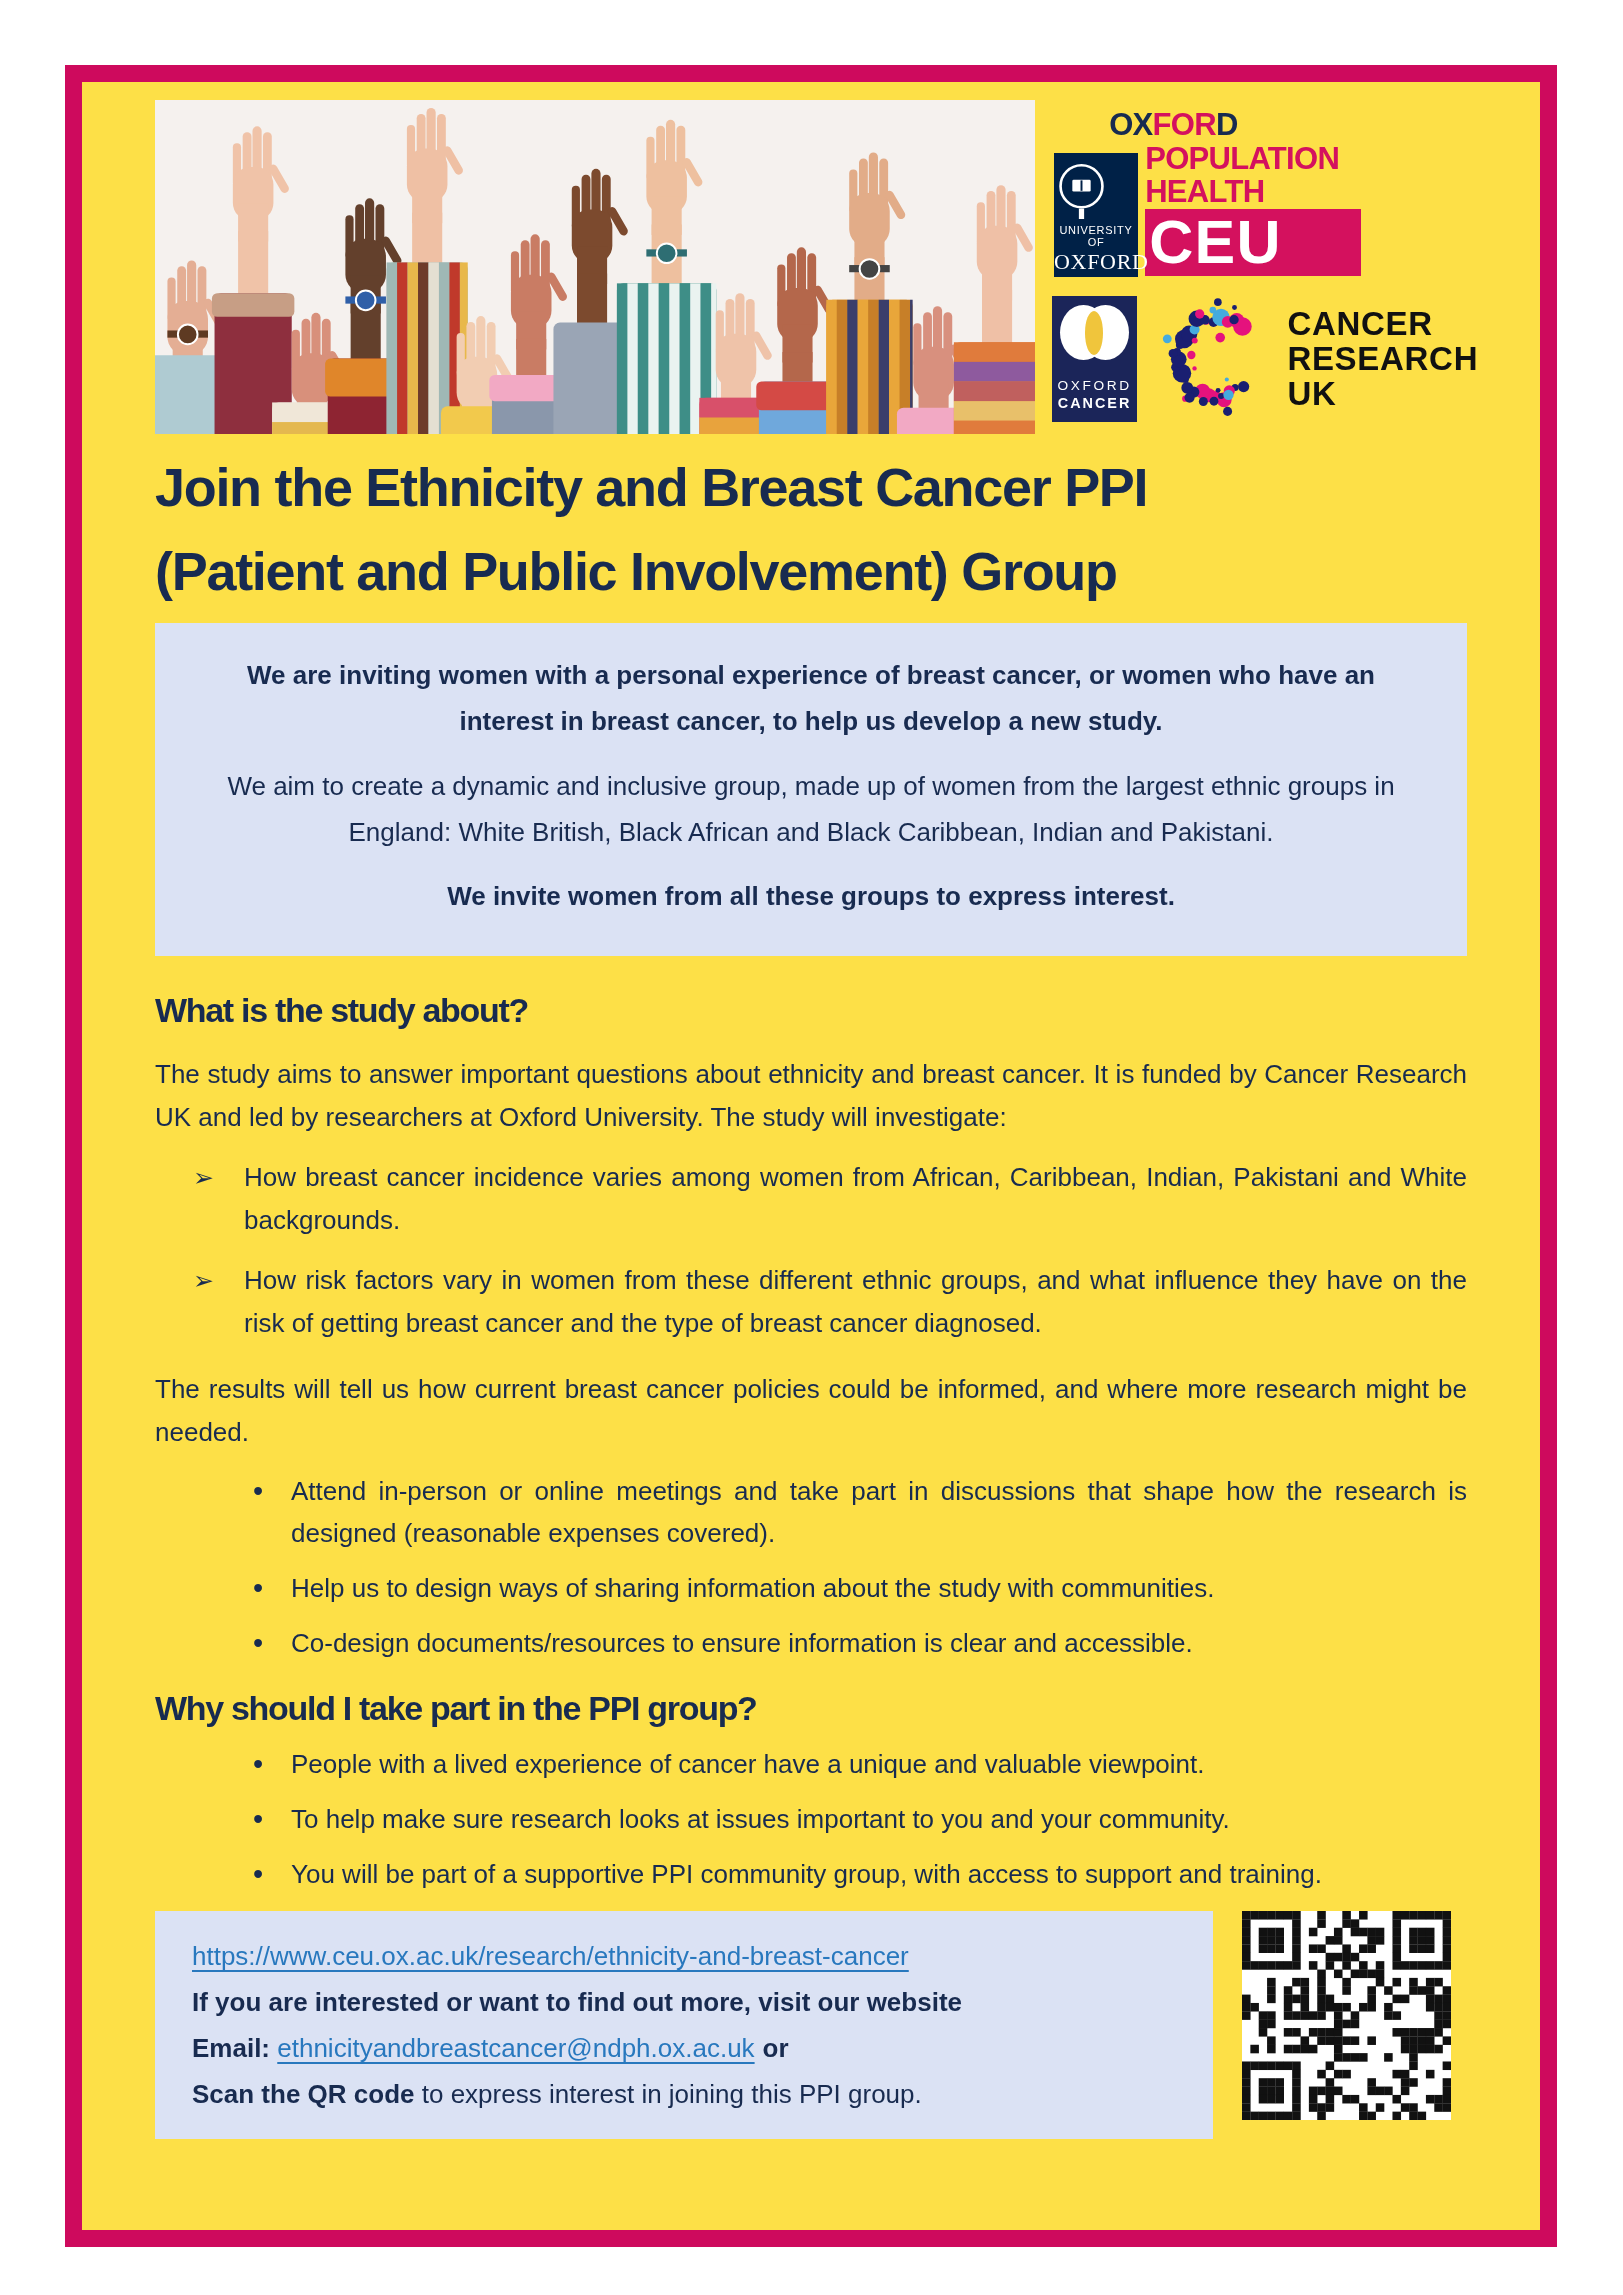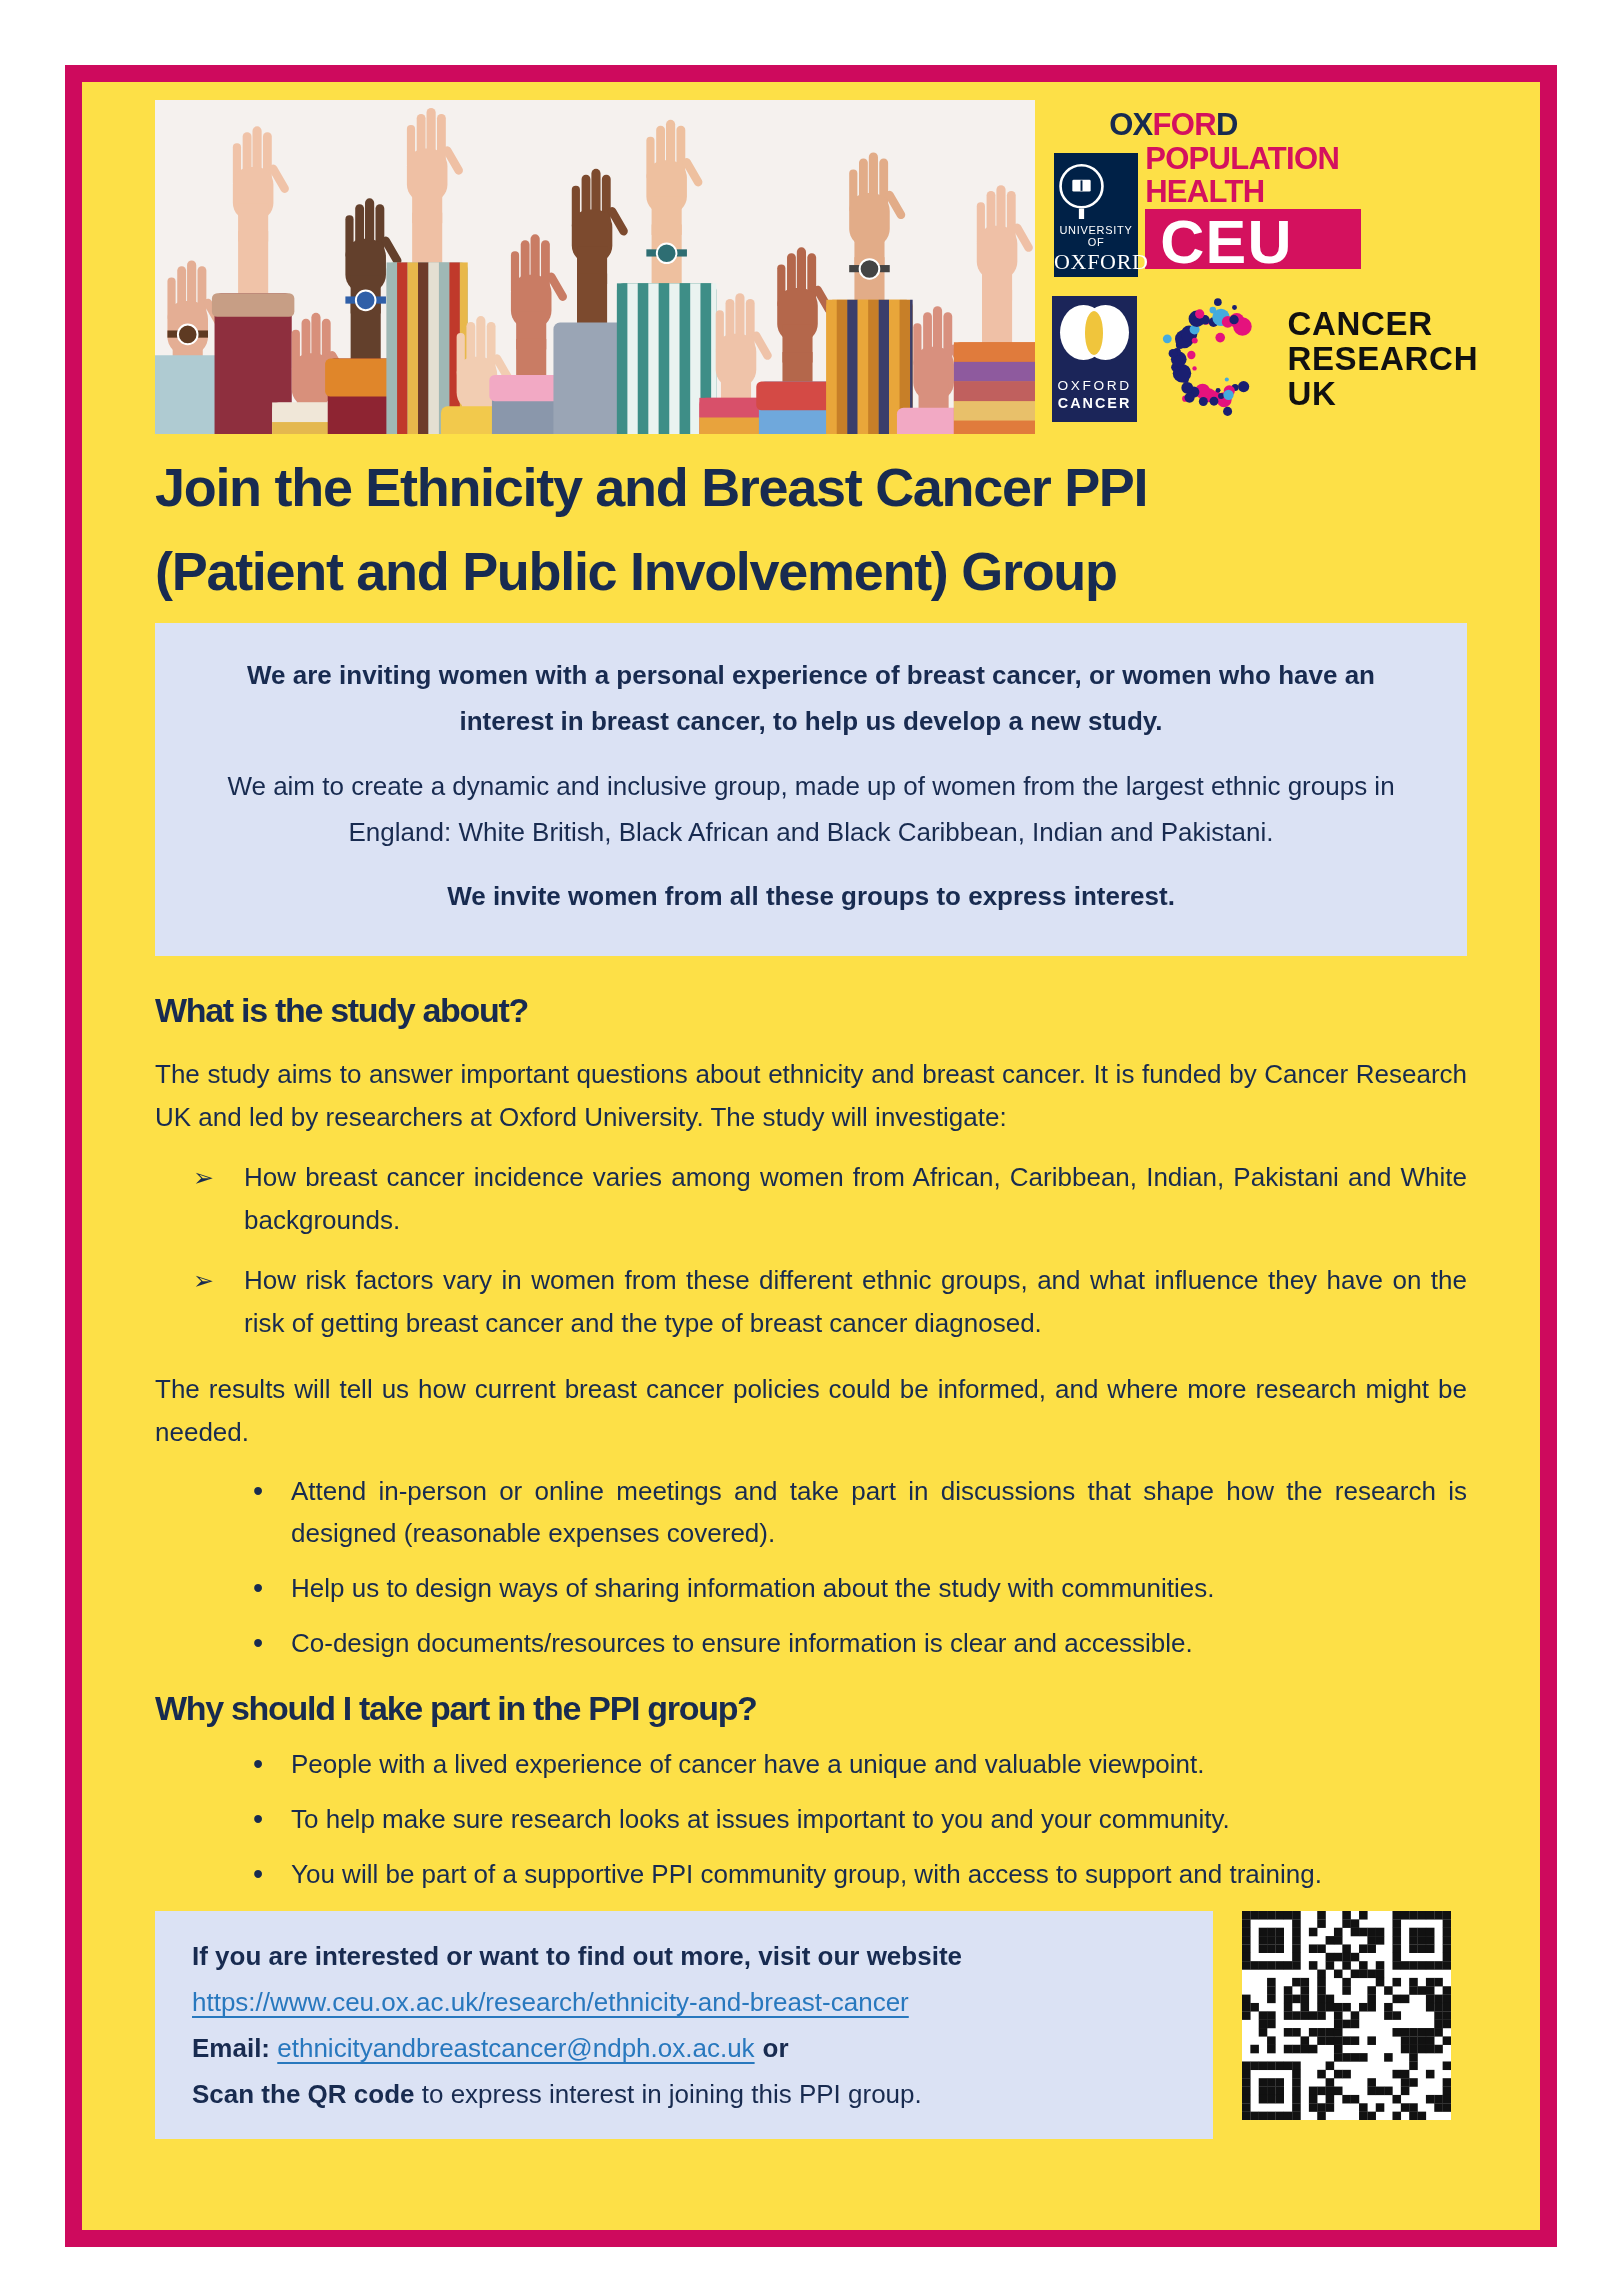--- a/index.html
+++ b/index.html
@@ -11,21 +11,21 @@
   .uo-square{position:absolute;left:9.8px;top:53px;width:84px;height:124px;background:var(--oxford-navy,#002147);color:#fff;text-align:center;}
   .uo-crest{margin-top:6.5px;}
   .uo-top{font-size:11px;letter-spacing:0.7px;margin-top:1.3px;}
   .uo-bottom{font-family:"Liberation Serif",serif;font-size:22px;letter-spacing:0.7px;margin-top:1.3px;}
   .oph{position:absolute;left:0;top:0;}
   .oph-l1{position:absolute;left:65px;top:6.5px;font-size:31px;font-weight:bold;letter-spacing:-0.7px;white-space:nowrap;}
   .oph-l1 .navy{color:var(--text-navy,#14224A);}
   .oph-l1 .pink{color:var(--ceu-pink,#D4115E);}
   .oph-l2{position:absolute;left:101px;top:41px;font-size:31px;font-weight:bold;letter-spacing:-0.7px;color:var(--ceu-pink,#D4115E);white-space:nowrap;}
   .oph-l3{position:absolute;left:101px;top:74px;font-size:31px;font-weight:bold;letter-spacing:-0.7px;color:var(--ceu-pink,#D4115E);}
-  .ceu-badge{position:absolute;left:101px;top:109px;width:216px;height:60px;background:var(--ceu-pink,#D4115E);color:#fff;font-size:61px;font-weight:bold;letter-spacing:1.3px;line-height:67px;padding-left:15px;box-sizing:border-box;}
+  .ceu-badge{position:absolute;left:101px;top:109px;width:216px;height:67px;background:var(--ceu-pink,#D4115E);color:#fff;font-size:61px;font-weight:bold;letter-spacing:1.3px;line-height:67px;padding-left:4px;box-sizing:border-box;}
   .oc-square{position:absolute;left:7.9px;top:196px;width:85px;height:126px;background:var(--oxford-cancer-navy,#1B2559);color:#fff;text-align:center;}
   .oc-circles{position:relative;width:85px;height:71px;}
   .oc-circles .c1,.oc-circles .c2{position:absolute;top:9.2px;width:47px;height:55px;border-radius:50%;background:#fff;}
   .oc-circles .c1{left:7.9px;}
   .oc-circles .c2{left:30px;}
   .oc-circles .lens{position:absolute;left:33px;top:14.4px;width:18.3px;height:44px;border-radius:50%;background:#F0C53C;}
   .oc-top{font-size:13.7px;letter-spacing:2.6px;font-weight:300;margin-top:10.5px;}
   .oc-bottom{font-size:14.4px;letter-spacing:2px;font-weight:bold;margin-top:2.6px;}
   .cruk{position:absolute;left:110px;top:196px;display:flex;align-items:center;}
   .cruk-text{margin-left:9.2px;color:var(--cruk-text,#111);font-size:33px;font-weight:bold;line-height:35px;letter-spacing:0.7px;}
@@ -332,22 +332,22 @@
       <div class="dot-text">To help make sure research looks at issues important to you and your community.</div>
     </div>
     <div class="dot-item">
       <span class="dot-marker">•</span>
       <div class="dot-text">You will be part of a supportive PPI community group, with access to support and training.</div>
     </div>
   </div>
 
   <div class="footer-row">
     <div class="footer-box">
+      <p class="fline"><a href="#">https://www.ceu.ox.ac.uk/research/ethnicity-and-breast-cancer</a></p>
       <p class="fline b">If you are interested or want to find out more, visit our website</p>
-      <p class="fline"><a href="#">https://www.ceu.ox.ac.uk/research/ethnicity-and-breast-cancer</a></p>
       <p class="fline"><span class="b">Email:</span> <a href="#">ethnicityandbreastcancer@ndph.ox.ac.uk</a><span class="or-suffix">or</span></p>
       <p class="fline"><span class="b">Scan the QR code</span><span> to express interest in joining this PPI group.</span></p>
     </div>
     <div class="qr-wrap">
       <svg id="qr-svg" width="209" height="209" viewBox="0 0 320 320">
           <rect x="0" y="0" width="320" height="320" fill="#ffffff"></rect>
           <rect x="0" y="0" width="13.100000000000001" height="13.100000000000001" fill="#111111"></rect>
           <rect x="12.8" y="0" width="13.100000000000001" height="13.100000000000001" fill="#111111"></rect>
           <rect x="25.6" y="0" width="13.100000000000001" height="13.100000000000001" fill="#111111"></rect>
           <rect x="38.400000000000006" y="0" width="13.100000000000001" height="13.100000000000001" fill="#111111"></rect>

